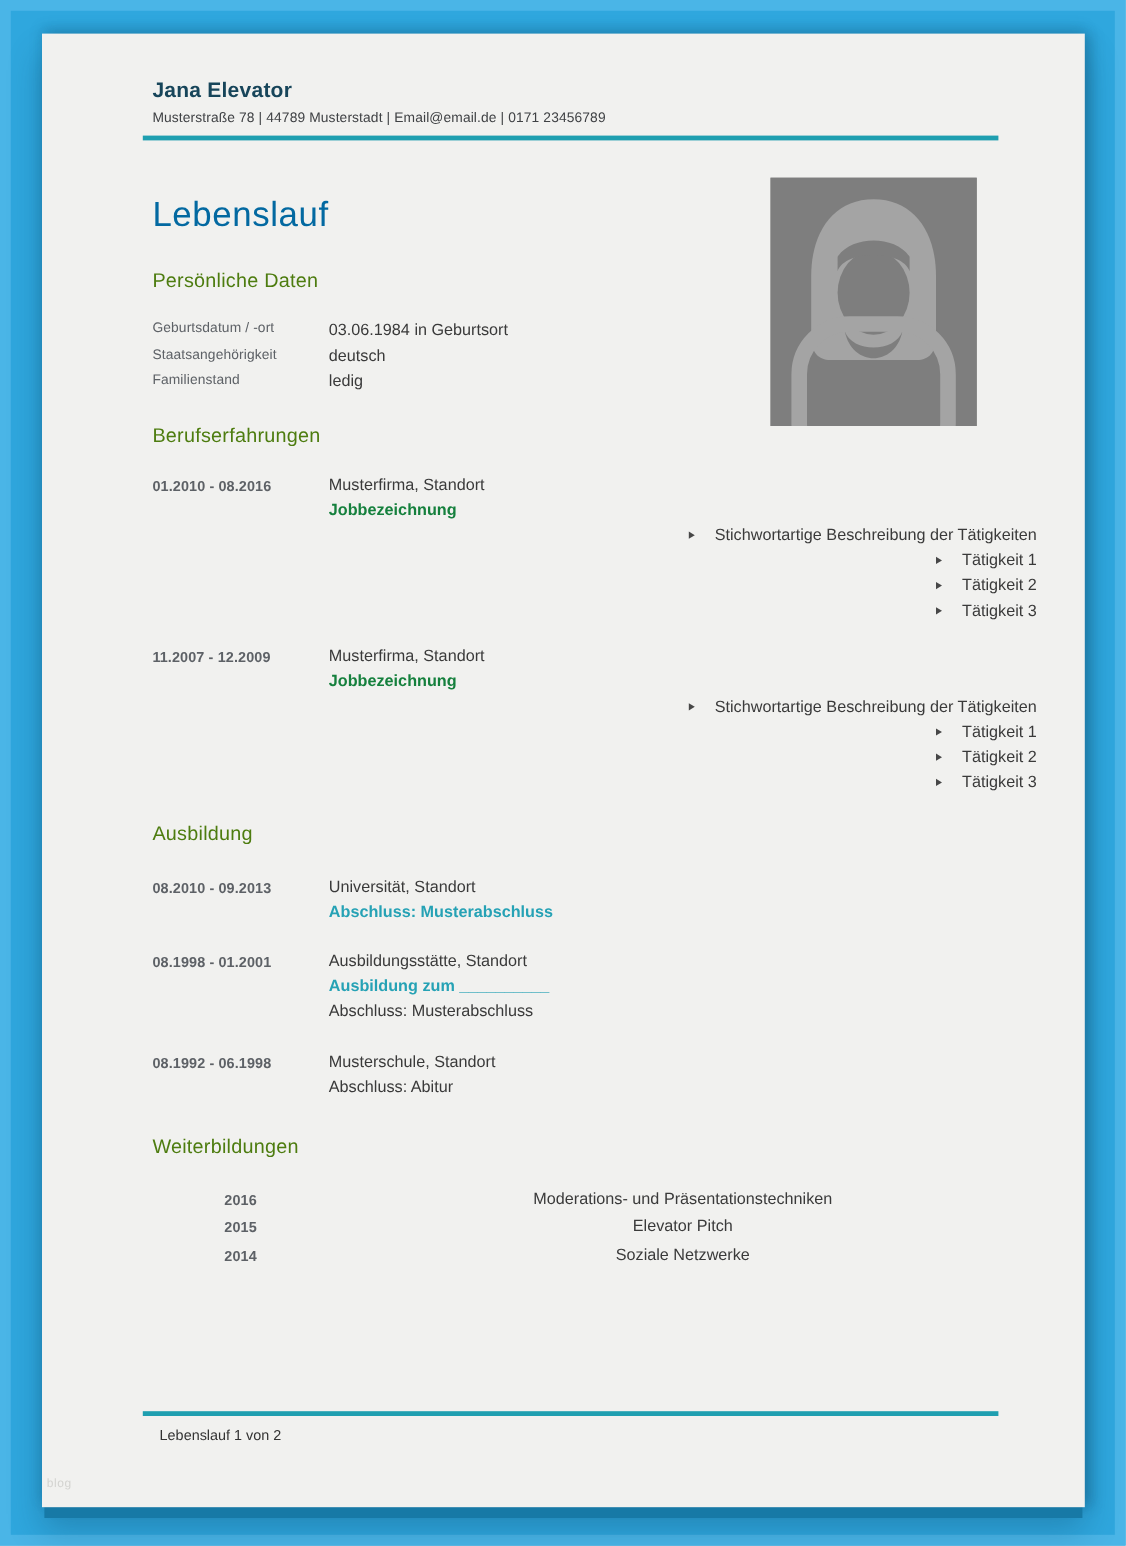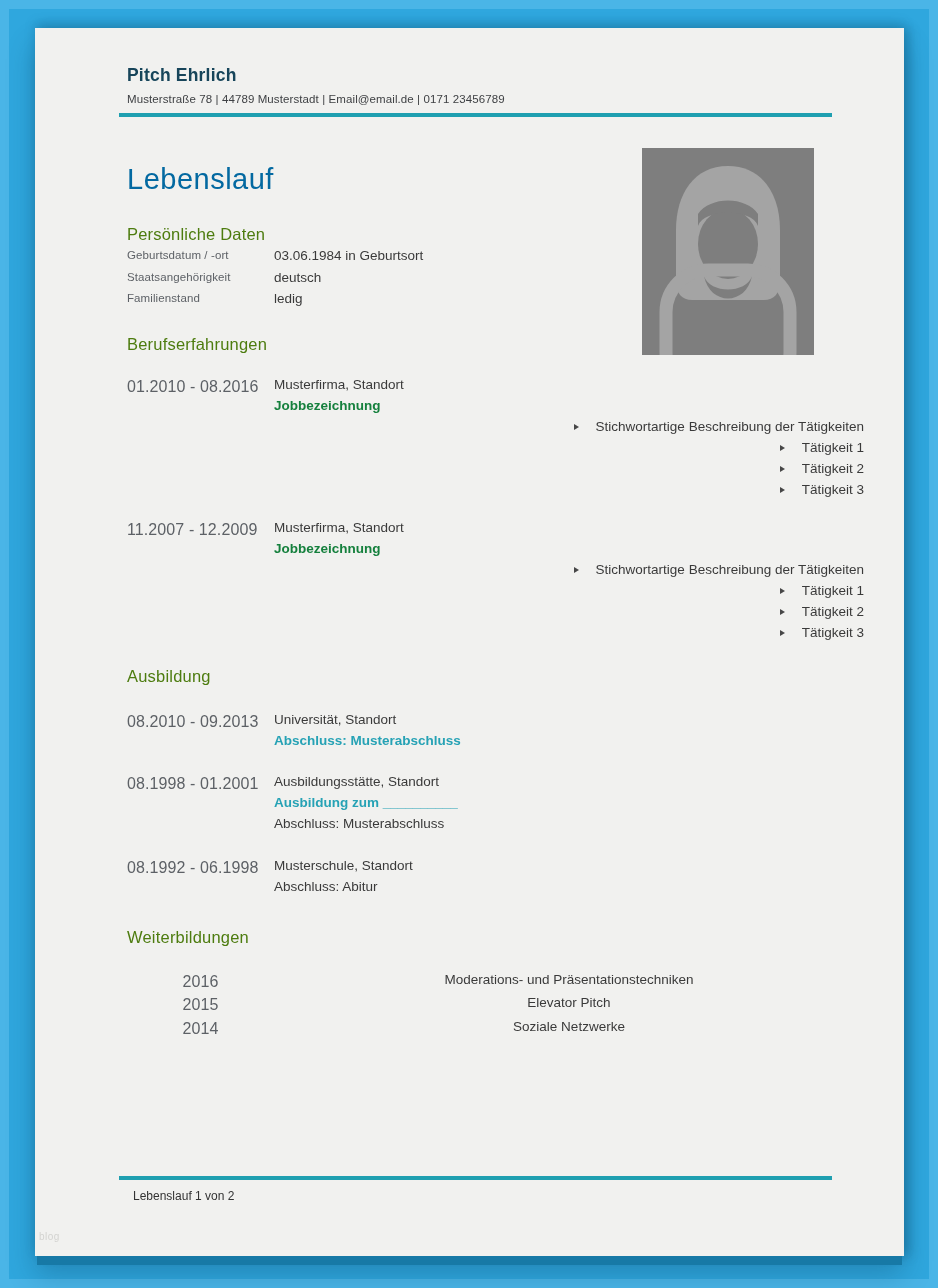--- a/index.html
+++ b/index.html
@@ -59,26 +59,27 @@
     letter-spacing:.2px;
   }
   .h-personal { margin-top:26px; }
   .h-experience { margin-top:23px; }
   .h-education { margin-top:22px; }
   .h-training { margin-top:29px; }
 
   
   .grid-row { display:grid; grid-template-columns:147px 1fr; }
   .col-period {
-    font-size:16px; color:#5d6166; letter-spacing:.1px;
+    font-size:12px; color:#5d6166; letter-spacing:.1px;
     padding-top:2px;
-  }
-
-  
-  .personal-rows { }
+    font-weight:bold;
+  }
+
+  
+  .personal-rows { margin-top:19px; }
   .personal-rows .grid-row { line-height:21.5px; }
   .personal-label { font-size:11.5px; color:#5d6166; letter-spacing:.1px; }
   .personal-value { font-size:13.5px; color:#3a3a3a; }
 
   
   .entry { line-height:21px; }
   .exp-1 { margin-top:19px; }
   .exp-2 { margin-top:17px; }
   .org-line { font-size:13.5px; color:#3a3a3a; }
   .role-line { font-size:13.5px; font-weight:700; color:#15803d; }
@@ -150,21 +151,21 @@
 
       <path d="M62 128 C68 146 104 146 110 128 C104 158 68 158 62 128 Z" fill="#7e7e7e"></path>
 
       <rect x="24" y="122" width="124" height="124" rx="42" fill="none" stroke="#a4a4a4" stroke-width="13"></rect>
     </svg>
   </div>
 
   <div class="content">
 
     <div class="header">
-      <div class="person-name">Pitch Ehrlich</div>
+      <div class="person-name">Jana Elevator</div>
       <div class="contact-line">Musterstraße 78  |  44789 Musterstadt  |  Email@email.de  |  0171 23456789</div>
       <div class="accent-rule"></div>
     </div>
 
     <div class="doc-title">Lebenslauf</div>
 
     <div class="section-heading h-personal">Persönliche Daten</div>
     <div class="personal-rows">
       <div class="grid-row">
         <span class="personal-label">Geburtsdatum / -ort</span>

